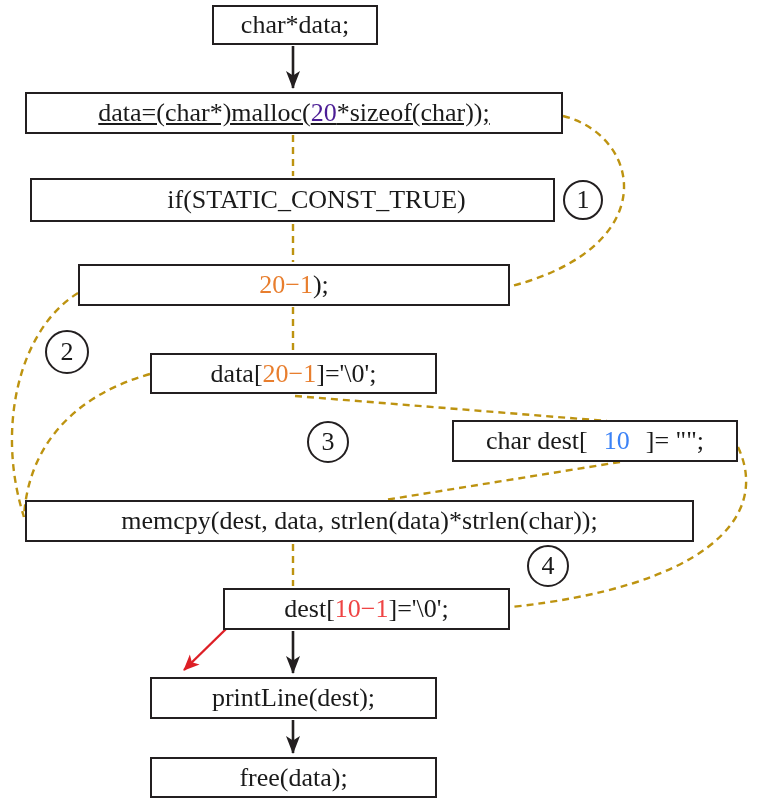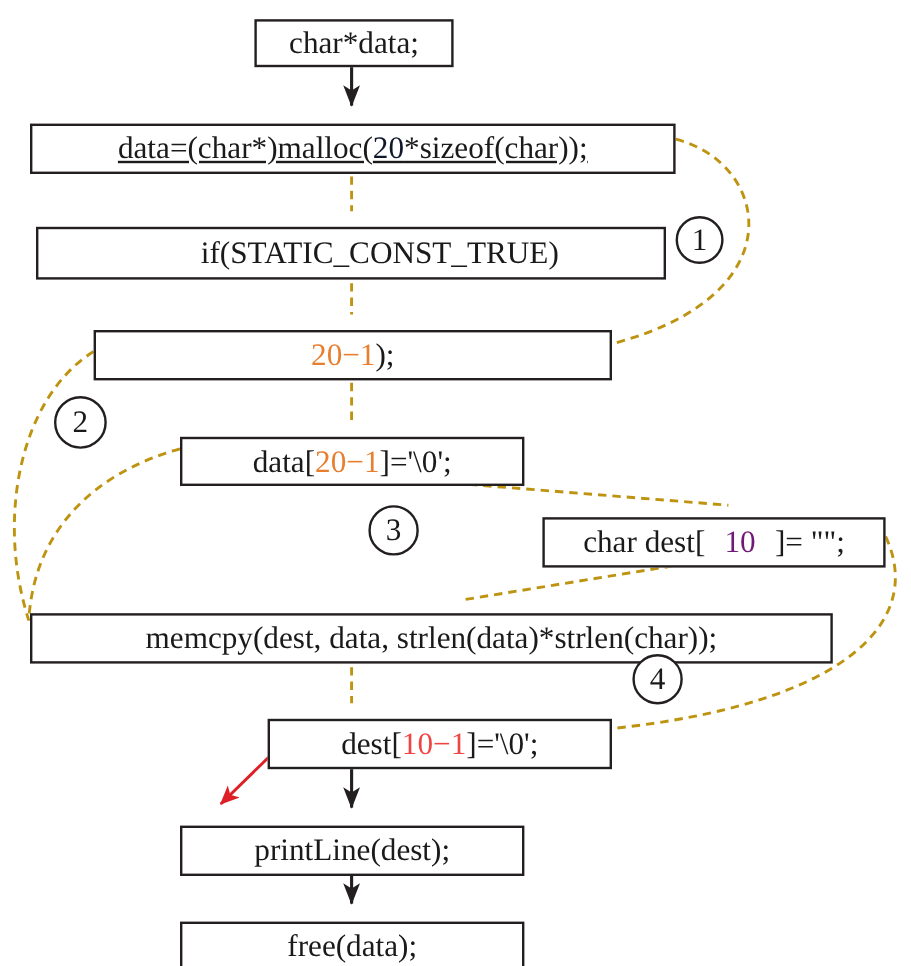--- a/index.html
+++ b/index.html
@@ -4,21 +4,21 @@
 <style>
   html,body{margin:0;padding:0;background:#ffffff;}
   #canvas{
     position:relative;width:759px;height:805px;background:#ffffff;overflow:hidden;
     font-family:"Liberation Serif","DejaVu Serif",serif;
   }
   #edges{position:absolute;left:0;top:0;width:759px;height:805px;z-index:1;}
   .code-box{
     position:absolute;z-index:2;background:#ffffff;border:2.5px solid #231f20;
     display:flex;align-items:center;justify-content:center;
-    font-size:26px;color:#1a1a1a;white-space:pre;box-sizing:border-box;margin-top:11px;
+    font-size:26px;color:#1a1a1a;white-space:pre;box-sizing:border-box;
   }
   .anno-circle{
     position:absolute;z-index:2;background:#ffffff;border:2.5px solid #231f20;border-radius:50%;
     display:flex;align-items:center;justify-content:center;
     font-size:26px;color:#1a1a1a;box-sizing:border-box;
   }
   
   #b0{left:212px;top:5px;width:166px;height:40px;}
   #b1{left:25px;top:92px;width:538px;height:42px;text-decoration:underline;}
   #b2{left:30px;top:178px;width:525px;height:44px;padding-left:48px;}
@@ -66,25 +66,25 @@
     <g stroke="#231f20" stroke-width="2.6" fill="none">
       <line x1="293" y1="46" x2="293" y2="88" marker-end="url(#headBlack)"></line>
       <line x1="293" y1="631" x2="293" y2="673" marker-end="url(#headBlack)"></line>
       <line x1="293" y1="720" x2="293" y2="753" marker-end="url(#headBlack)"></line>
     </g>
 
     <line x1="227" y1="628" x2="184" y2="670" stroke="#dd1f26" stroke-width="2.4" marker-end="url(#headRed)"></line>
   </svg>
 
   <div class="code-box" id="b0"><span>char*data;</span></div>
-  <div class="code-box" id="b1"><span>data=(char*)malloc(</span><span style="color: #0f172a;">20</span><span>*sizeof(char));</span></div>
+  <div class="code-box" id="b1"><span>data=(char*)malloc(</span><span style="color: #4c1d95;">20</span><span>*sizeof(char));</span></div>
   <div class="code-box" id="b2"><span>if(STATIC_CONST_TRUE)</span></div>
   <div class="code-box" id="b3"><span style="color: rgb(232, 126, 46);">20−1</span><span>);</span></div>
   <div class="code-box" id="b4"><span>data[</span><span style="color: rgb(232, 126, 46);">20−1</span><span>]='\0';</span></div>
-  <div class="code-box" id="b5"><span>char dest[</span><span style="color: #701a75;">10</span><span>]= "";</span></div>
+  <div class="code-box" id="b5"><span>char dest[</span><span style="color: #3b82f6;">10</span><span>]= "";</span></div>
   <div class="code-box" id="b6"><span>memcpy(dest, data, strlen(data)*strlen(char));</span></div>
   <div class="code-box" id="b7"><span>dest[</span><span style="color: #ef4444;">10−1</span><span>]='\0';</span></div>
   <div class="code-box" id="b8"><span>printLine(dest);</span></div>
   <div class="code-box" id="b9"><span>free(data);</span></div>
 
   <div class="anno-circle" id="c0">1</div>
   <div class="anno-circle" id="c1">2</div>
   <div class="anno-circle" id="c2">3</div>
   <div class="anno-circle" id="c3">4</div>
 

